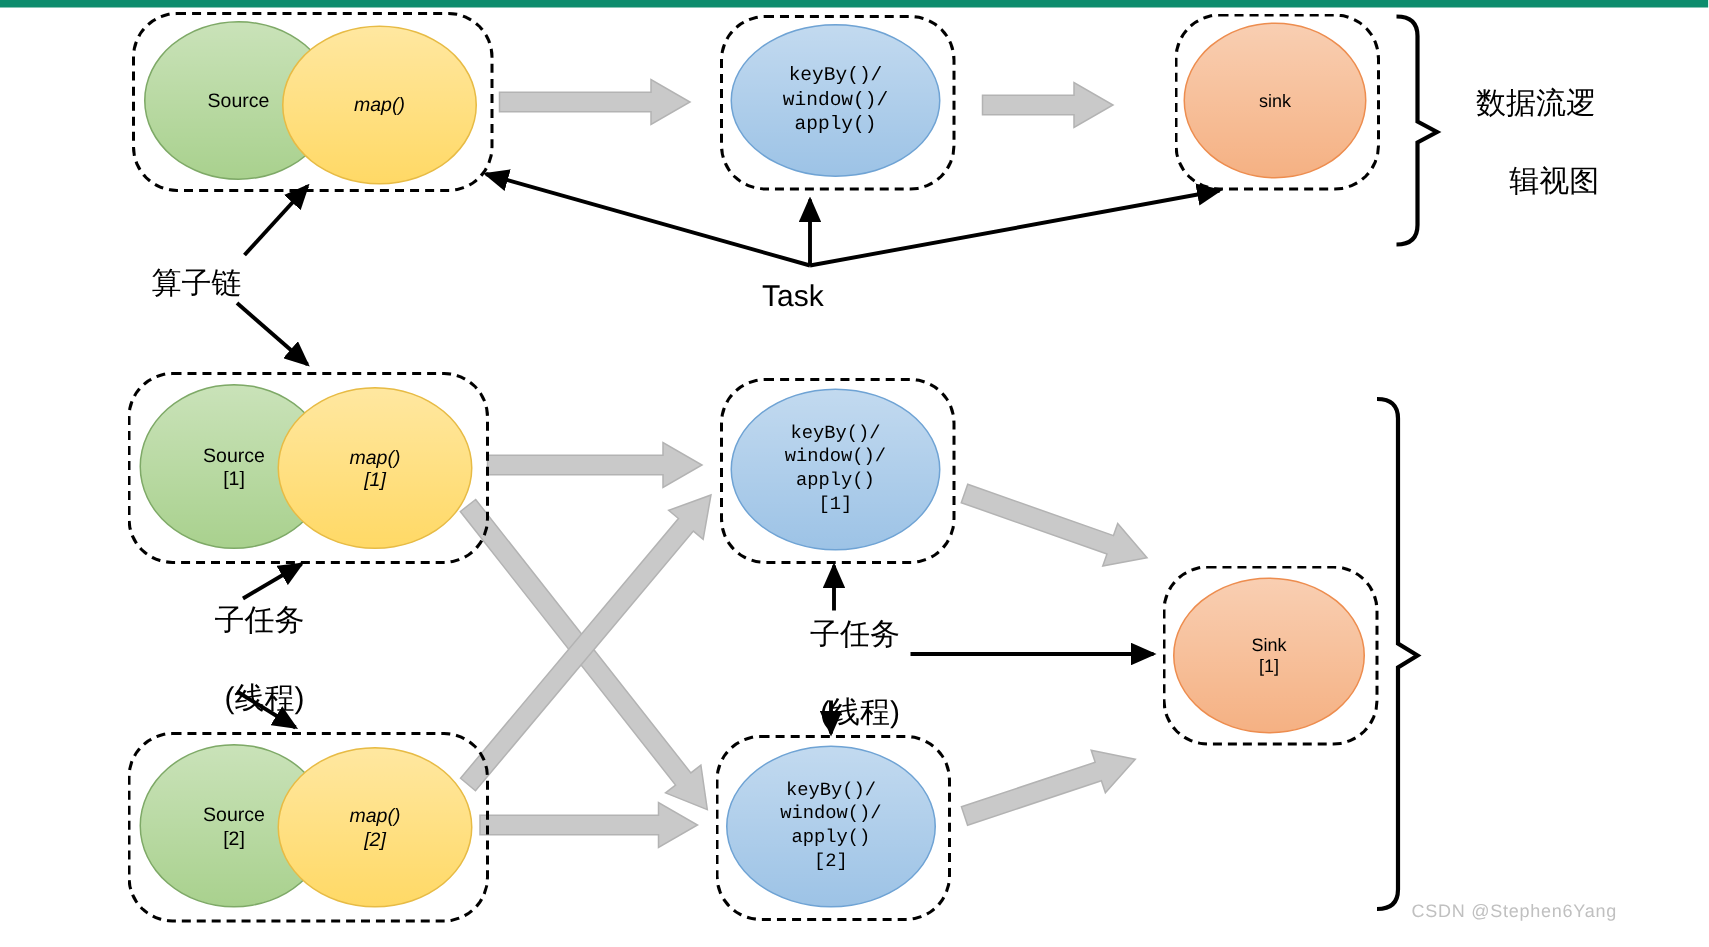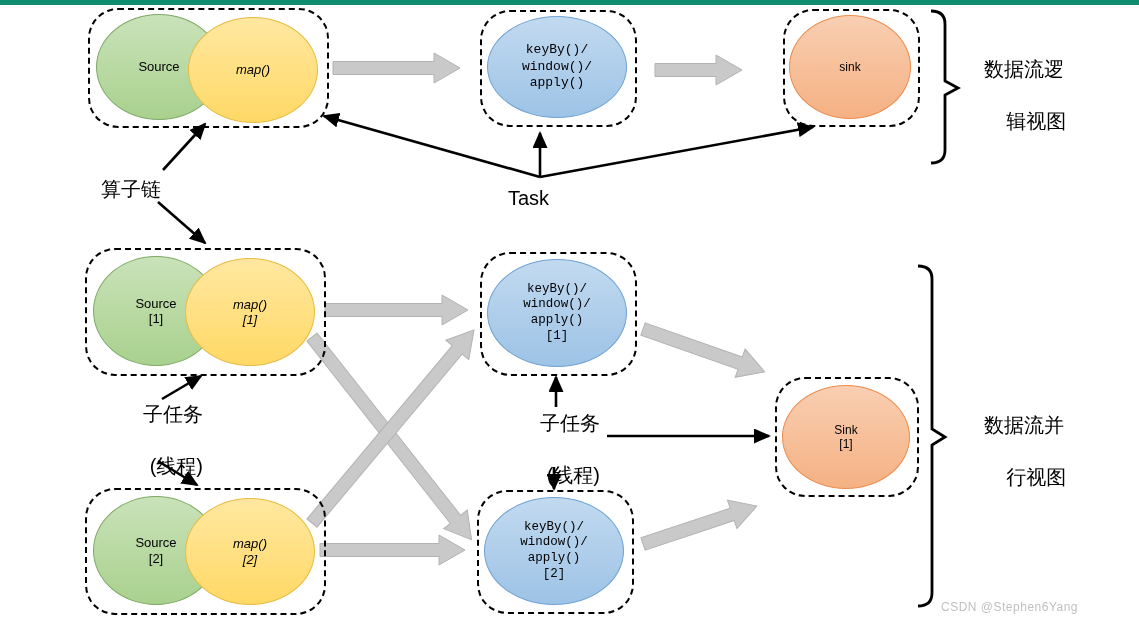--- a/index.html
+++ b/index.html
@@ -137,17 +137,15 @@
       <span>[1]</span>
     </div>
   </div>
 
   <div class="label center" style="left:108px;top:401px;width:95px;"><span>子任务</span><br>
     <span>(线程)</span></div>
 
   <div class="label center" style="left:505px;top:410px;width:95px;"><span>子任务</span><br>
     <span>(线程)</span></div>
 
-  <div class="label" style="left:984px;top:412px;"><span>数据流并</span><br>
-    <span>行视图</span></div>
 
   <div id="watermark">CSDN @Stephen6Yang</div>
 </div>
 
 </body></html>

